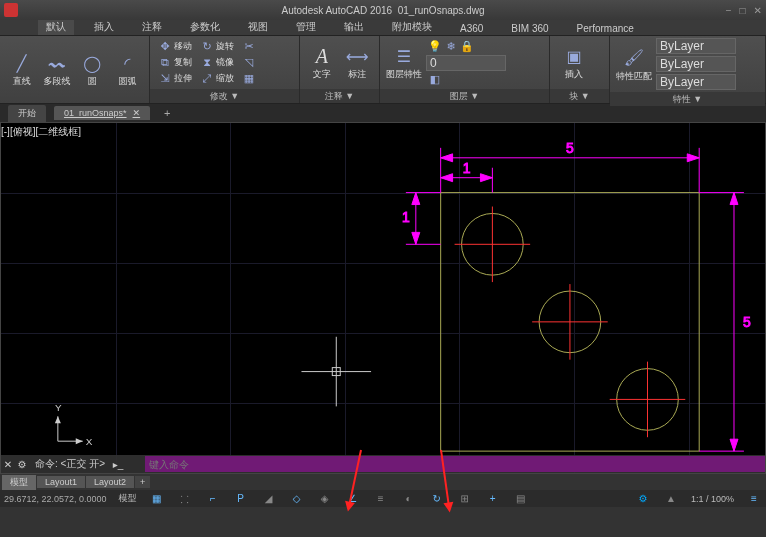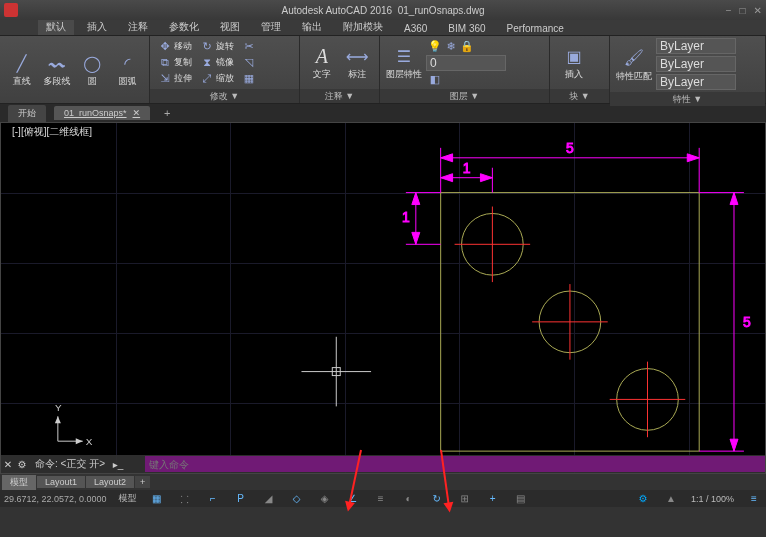--- a/index.html
+++ b/index.html
@@ -2,42 +2,42 @@
 <html><head>
   <meta charset="utf-8">
   <style>
     * { margin: 0; padding: 0; box-sizing: border-box; font-family: "Microsoft YaHei", sans-serif; }
     body { width: 766px; height: 537px; background: #333; overflow: hidden; position: relative; }
     
     .titlebar { height: 20px; background: linear-gradient(#4a4a4a,#383838); display: flex; align-items: center; justify-content: center; color: #ccc; font-size: 10px; position: relative; }
     .titlebar .logo { position: absolute; left: 4px; width: 14px; height: 14px; background: #c33; border-radius: 2px; }
     .titlebar .win-ctrl { position: absolute; right: 4px; display: flex; gap: 8px; color: #999; font-size: 10px; }
     
-    .ribbon-tabs { height: 16px; background: #3a3a3a; display: flex; align-items: flex-end; gap: 5px; padding-left: 38px; color: #ccc; font-size: 10px; border-bottom: 1px solid #222; }
+    .ribbon-tabs { height: 16px; background: #3a3a3a; display: flex; align-items: flex-end; gap: 12px; padding-left: 38px; color: #ccc; font-size: 10px; border-bottom: 1px solid #222; }
     .ribbon-tab { padding: 1px 8px; cursor: pointer; }
     .ribbon-tab.active { background: #4a4a4a; }
     
     .ribbon { height: 68px; background: linear-gradient(#4f4f4f,#404040); display: flex; border-bottom: 1px solid #222; }
     .panel { border-right: 1px solid #2a2a2a; display: flex; flex-direction: column; }
     .panel-body { flex: 1; display: flex; align-items: center; gap: 4px; padding: 2px 6px; }
     .panel-title { height: 14px; background: #383838; color: #bbb; font-size: 9px; text-align: center; line-height: 14px; }
     .big-btn { display: flex; flex-direction: column; align-items: center; justify-content: center; color: #ddd; font-size: 9px; width: 36px; height: 48px; cursor: pointer; }
     .big-btn .ic { width: 24px; height: 24px; display: flex; align-items: center; justify-content: center; color: #9ad; font-size: 16px; }
     .tool-col { display: flex; flex-direction: column; gap: 1px; }
     .tool-row { display: flex; align-items: center; gap: 2px; color: #ddd; font-size: 9px; height: 15px; cursor: pointer; padding: 0 2px; }
     .tool-row .ic { width: 14px; height: 14px; color: #9ad; display: flex; align-items: center; justify-content: center; font-size: 11px; }
     .layer-sel { width: 80px; height: 16px; background: #555; border: 1px solid #666; color: #ddd; font-size: 12px; padding: 0 3px; display: flex; align-items: center; }
     
     .doc-tabs { height: 18px; background: #2a2a2a; display: flex; align-items: center; gap: 8px; padding-left: 8px; }
     .doc-tab { background: #444; color: #ccc; font-size: 9px; padding: 2px 10px; border-radius: 2px 2px 0 0; cursor: pointer; display: flex; gap: 6px; align-items: center; }
     .doc-tab.active { background: #555; text-decoration: underline; }
     .tab-plus { color: #aaa; font-size: 11px; padding: 0 6px; cursor: pointer; }
     
     .canvas-wrap { position: relative; height: 352px; background: #000; border: 1px solid #444; }
-    .vc-label { position: absolute; top: 2px; left: 11px; color: #ddd; font-size: 10px; }
+    .vc-label { position: absolute; top: 2px; left: 0; color: #ddd; font-size: 10px; }
     .grid-h, .grid-v { position: absolute; background: #1a1a2a; }
     .grid-h { height: 1px; width: 100%; }
     .grid-v { width: 1px; height: 100%; }
     
     svg.drawing { position: absolute; top: 0; left: 0; width: 100%; height: 100%; }
     .dim { stroke: #f0f; fill: none; }
     .dim-arrow { fill: #f0f; }
     .dim-txt { fill: #f0f; font-size: 14px; text-anchor: middle; }
     .rect-ln { stroke: #aa5; fill: none; stroke-width: 1; }
     .circ { stroke: #aa5; fill: none; stroke-width: 1; }

